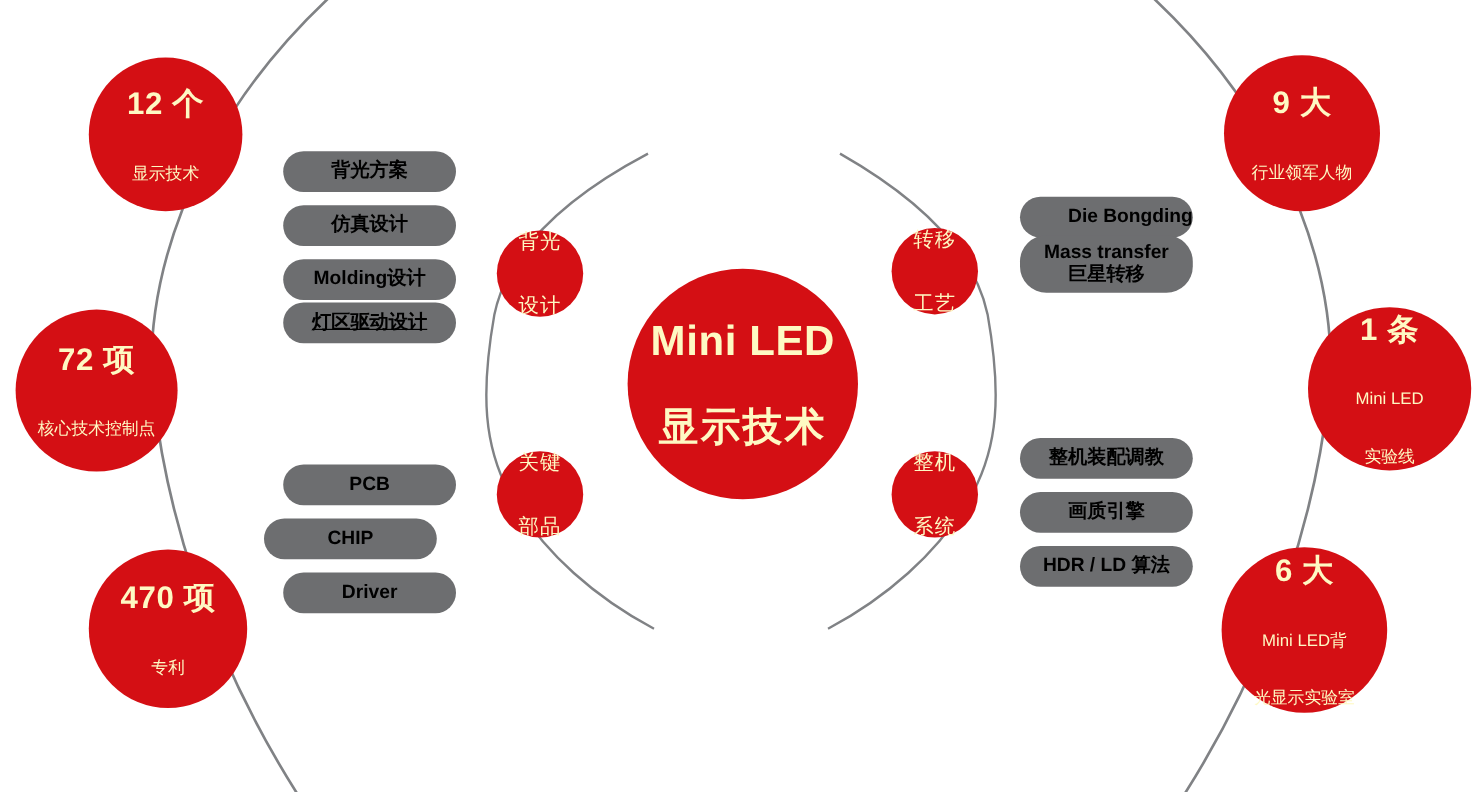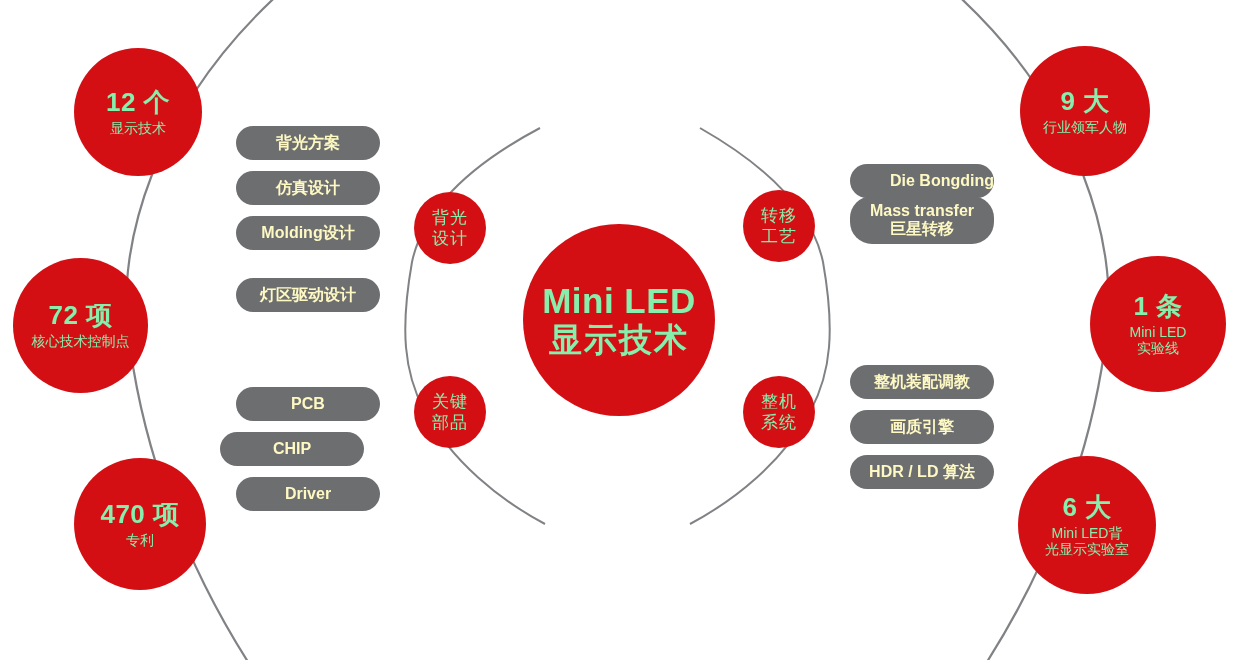--- a/index.html
+++ b/index.html
@@ -21,28 +21,29 @@
     position: absolute;
     left: 0;
     top: 0;
     width: 1234px;
     height: 660px;
   }
   .node {
     position: absolute;
     border-radius: 50%;
     background: #d40f14;
-    color: #86efac;
+    color: #fef9c3;
     display: flex;
     flex-direction: column;
     align-items: center;
     justify-content: center;
     text-align: center;
     line-height: 1.12;
     box-sizing: border-box;
+    gap: 32px;
   }
   .node .big {
     font-weight: bold;
     letter-spacing: 0.5px;
     white-space: nowrap;
   }
   .node .sub {
     white-space: nowrap;
   }
 
@@ -65,21 +66,21 @@
   .branch .l1, .branch .l2 {
     font-size: 17px;
     font-weight: normal;
     letter-spacing: 1px;
     line-height: 1.25;
   }
 
   .pill {
     position: absolute;
     background: #6d6e70;
-    color: #fef9c3;
+    color: #000000;
     border-radius: 22px;
     display: flex;
     flex-direction: column;
     align-items: center;
     justify-content: center;
     text-align: center;
     font-size: 16px;
     font-weight: bold;
     height: 34px;
     box-sizing: border-box;
@@ -163,21 +164,21 @@
 
   <div class="pill" style="left:236px; top:126px; width:144px;">
     <span class="ln">背光方案</span>
   </div>
   <div class="pill" style="left:236px; top:171px; width:144px;">
     <span class="ln">仿真设计</span>
   </div>
   <div class="pill" style="left:236px; top:216px; width:144px;">
     <span class="ln">Molding设计</span>
   </div>
-  <div class="pill" style="left:236px; top:278px; width:144px;">
+  <div class="pill" style="left:236px; top:252px; width:144px;text-decoration:underline;">
     <span class="ln">灯区驱动设计</span>
   </div>
 
   <div class="pill" style="left:236px; top:387px; width:144px;">
     <span class="ln">PCB</span>
   </div>
   <div class="pill" style="left:220px; top:432px; width:144px;">
     <span class="ln">CHIP</span>
   </div>
   <div class="pill" style="left:236px; top:477px; width:144px;">

